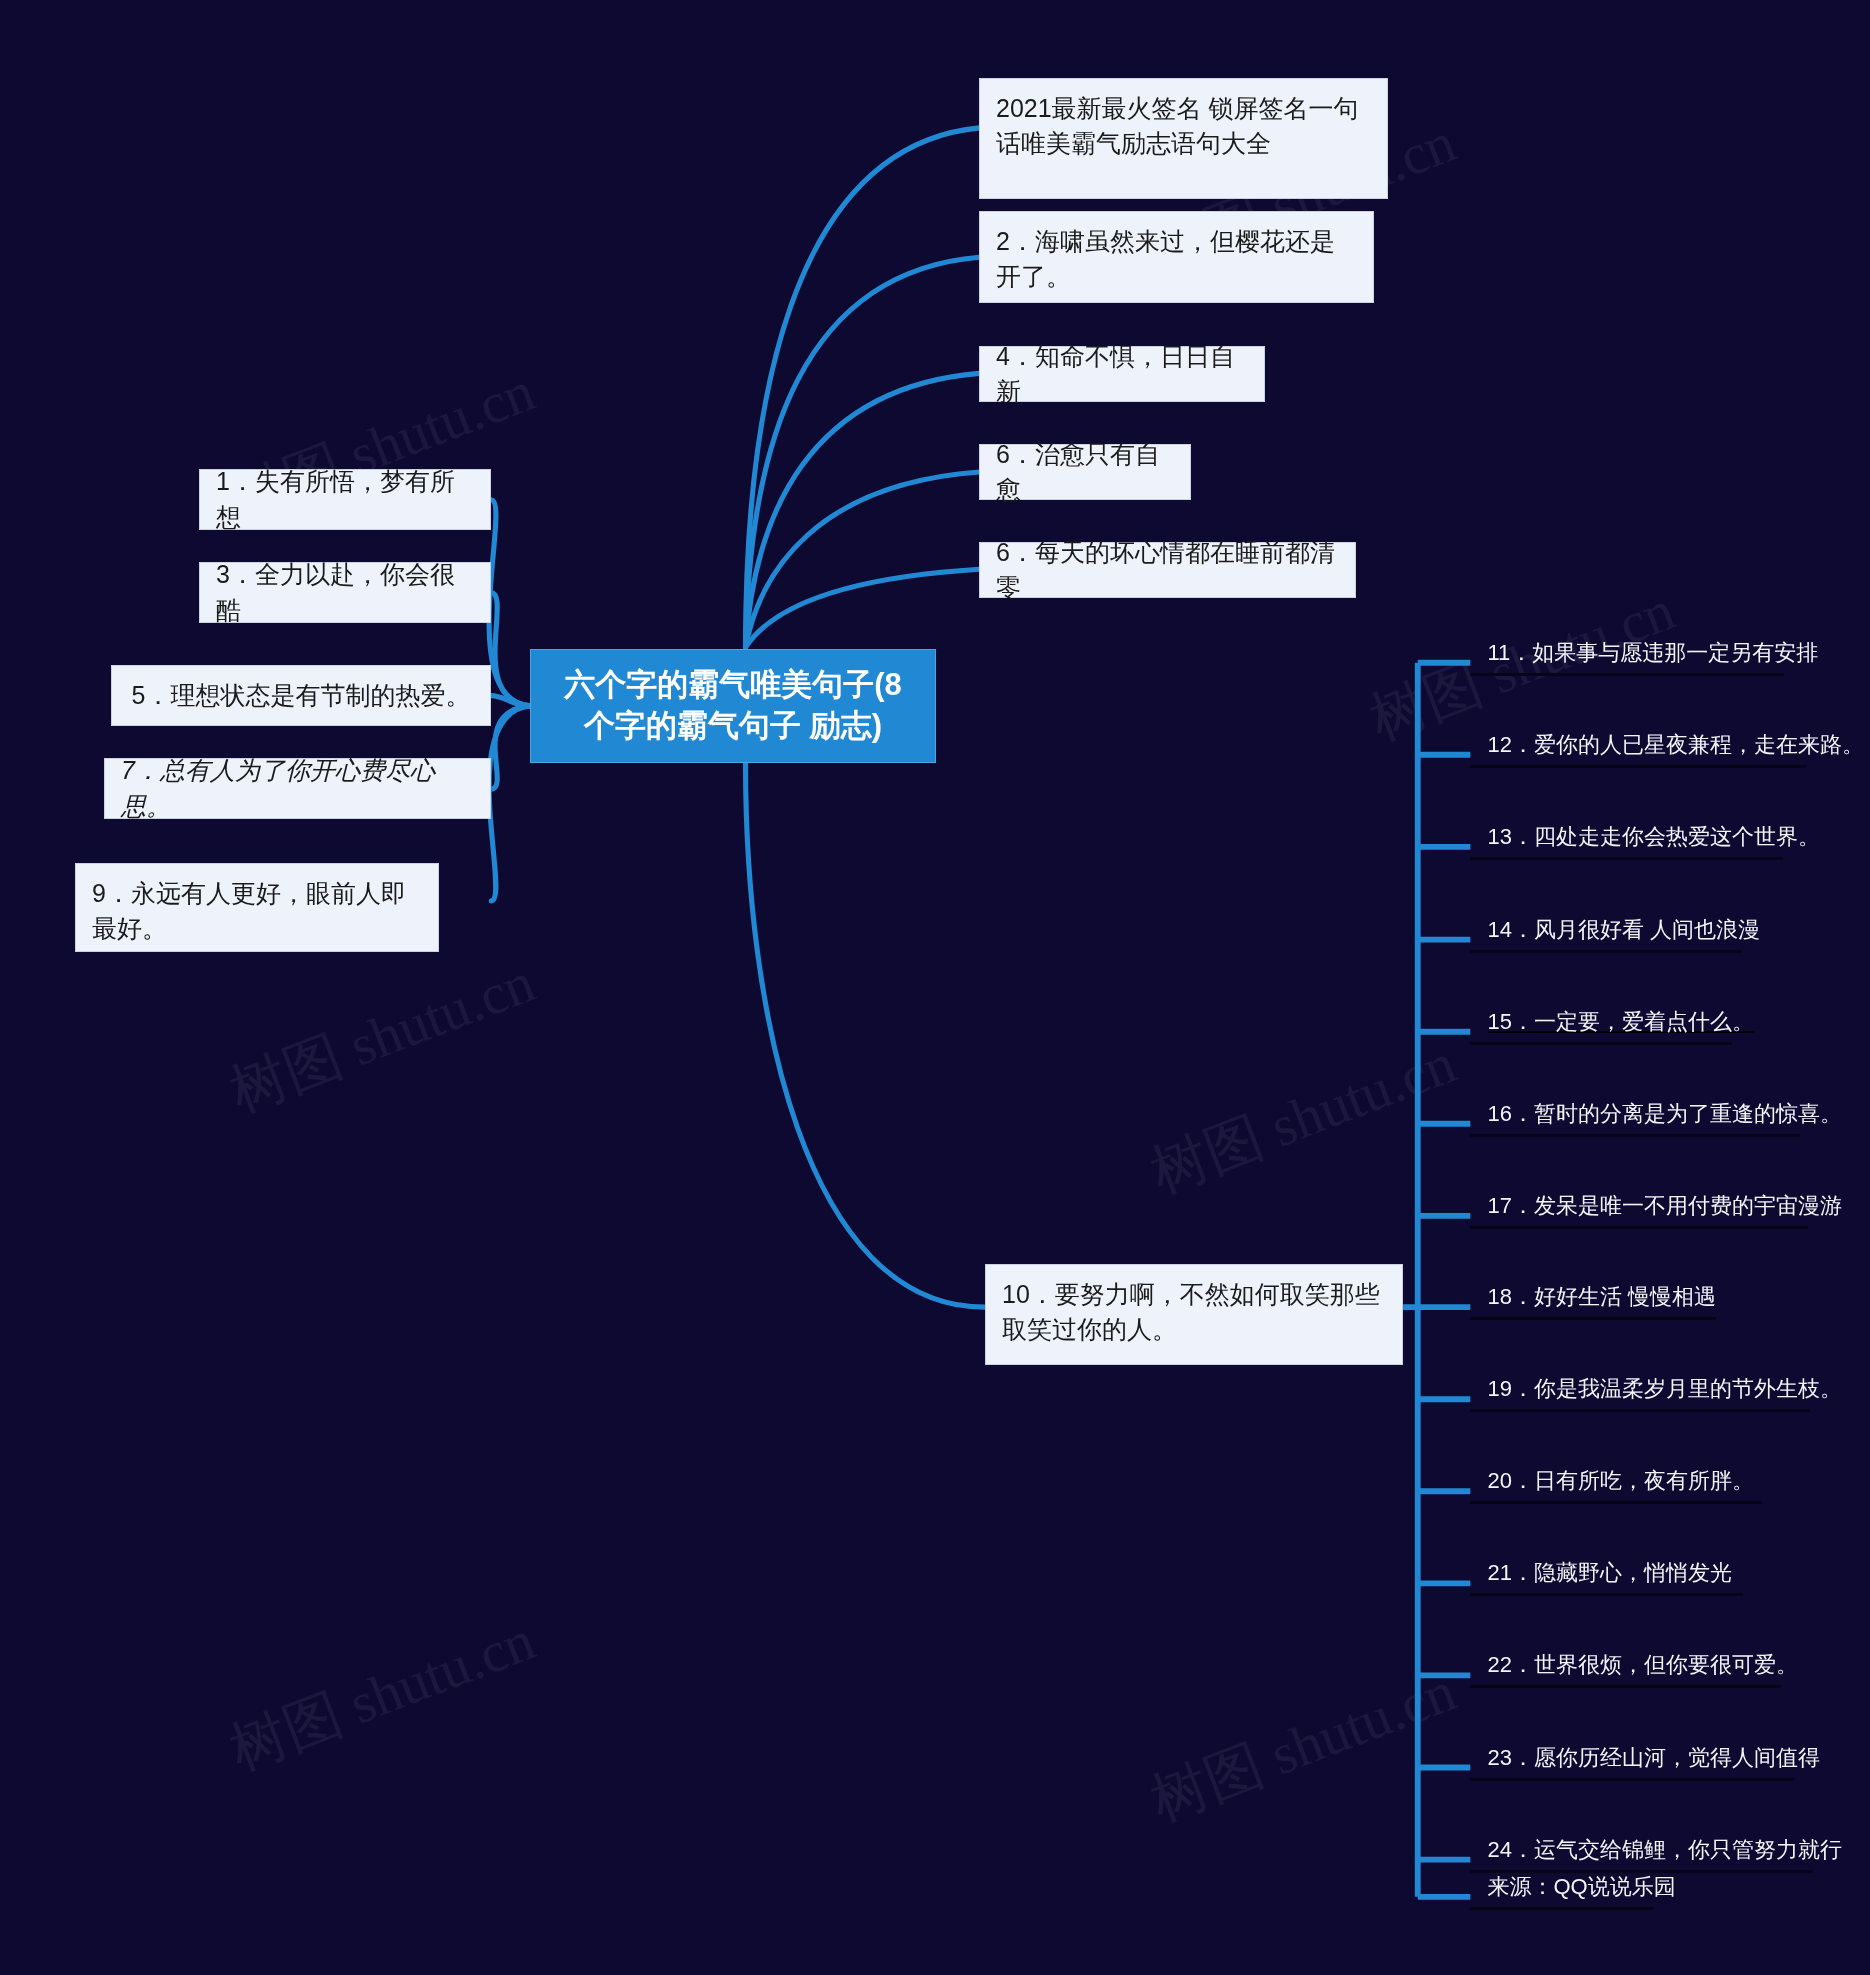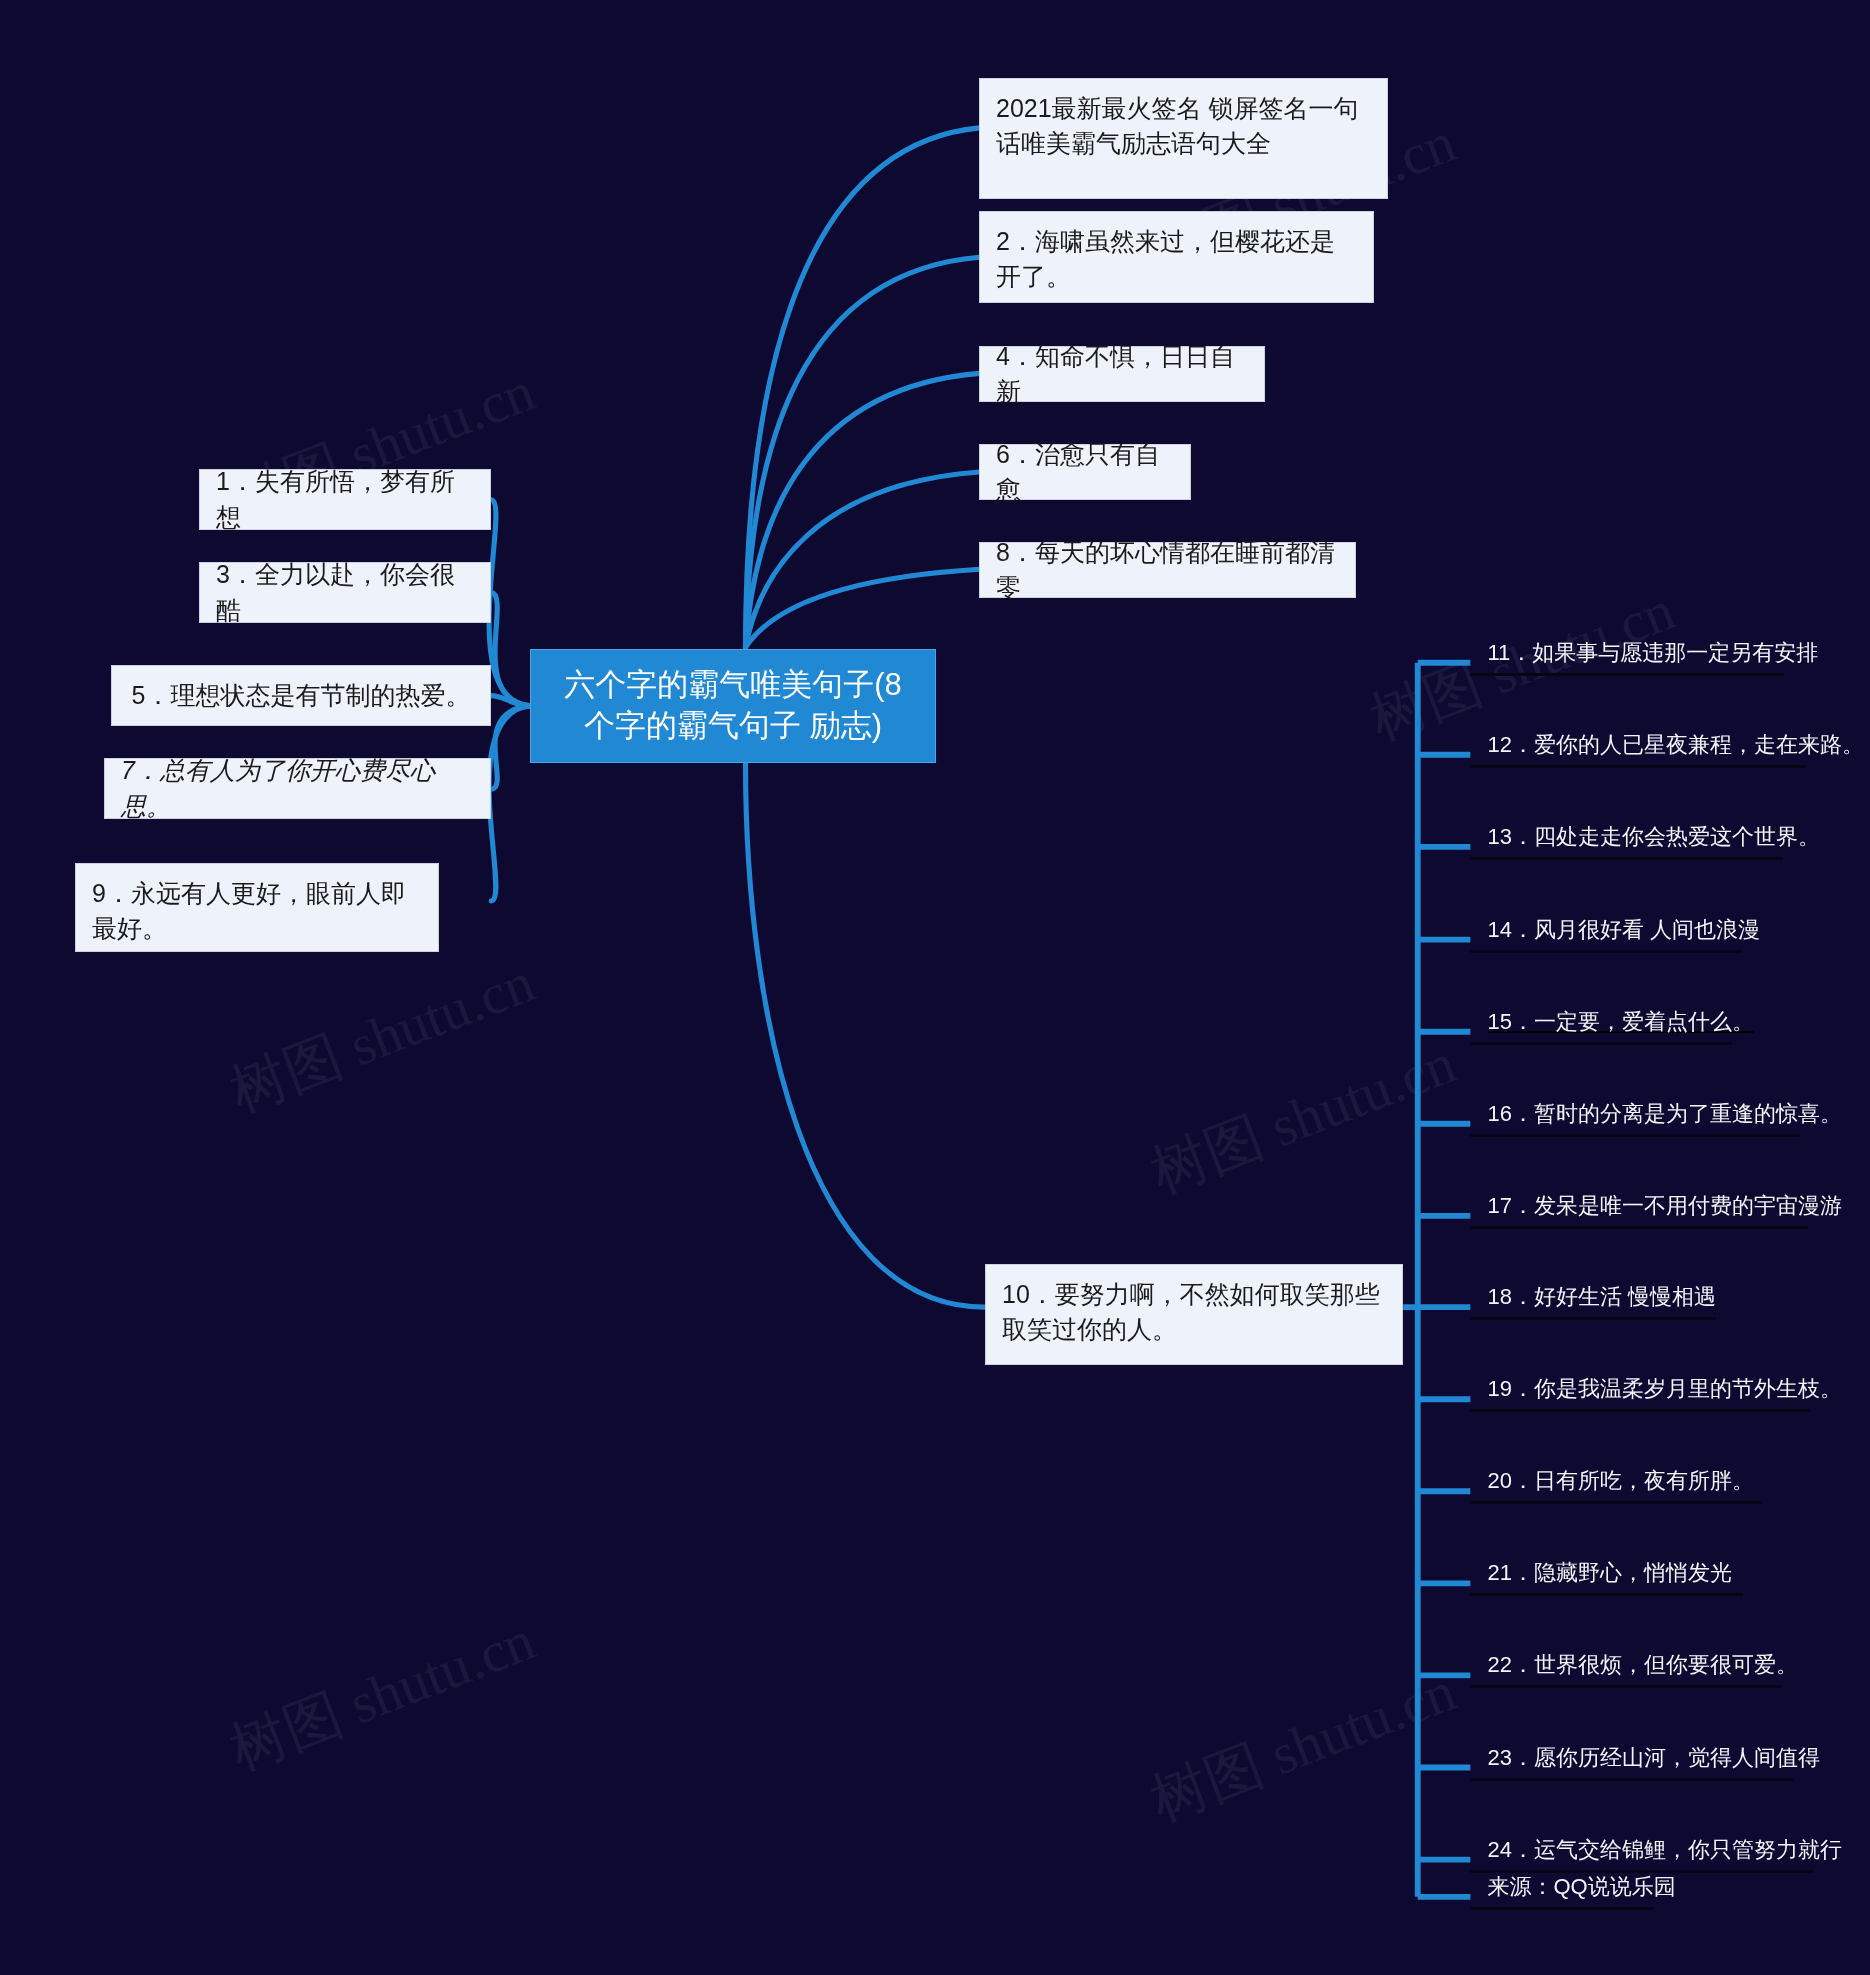--- a/index.html
+++ b/index.html
@@ -116,21 +116,21 @@
       <path d="M1940 1915 L2012 1915"></path>
       <path d="M1940 2041 L2012 2041"></path>
       <path d="M1940 2167 L2012 2167"></path>
       <path d="M1940 2293 L2012 2293"></path>
       <path d="M1940 2419 L2012 2419"></path>
       <path d="M1940 2545 L2012 2545"></path>
       <path d="M1940 2596 L2012 2596"></path>
     </g>
   </svg>
 
-  <div class="node root" style="left:530px;top:649px;width:406px;height:114px;display:flex;align-items:center;justify-content:center;">
+  <div class="node root" style="left:530px;top:649px;width:406px;height:114px;display:flex;align-items:center;justify-content:center;font-weight:bold;">
     <span>六个字的霸气唯美句子(8个字的霸气句子 励志)</span>
   </div>
 
   <div class="node box center-text" style="left:199px;top:469px;width:292px;height:61px;display:flex;align-items:center;justify-content:center;">
     <span>1．失有所悟，梦有所想</span>
   </div>
 
   <div class="node box center-text" style="left:199px;top:562px;width:292px;height:61px;display:flex;align-items:center;justify-content:center;">
     <span>3．全力以赴，你会很酷</span>
   </div>
@@ -157,21 +157,21 @@
 
   <div class="node box" style="left:979px;top:346px;width:286px;height:56px;display:flex;align-items:center;">
     <span>4．知命不惧，日日自新</span>
   </div>
 
   <div class="node box" style="left:979px;top:444px;width:212px;height:56px;display:flex;align-items:center;">
     <span>6．治愈只有自愈</span>
   </div>
 
   <div class="node box" style="left:979px;top:542px;width:377px;height:56px;display:flex;align-items:center;">
-    <span>8．每天的坏心情都在睡前都清零</span>
+    <span>6．每天的坏心情都在睡前都清零</span>
   </div>
 
   <div class="node box" style="left:985px;top:1264px;width:418px;height:101px;">
     <span>10．要努力啊，不然如何取笑那些取笑过你的人。</span>
   </div>
 
   <div class="listrow" style="left:1470px;top:625px;width:314px;">
     <span class="txt">11．如果事与愿违那一定另有安排</span>
     <span class="rule"></span>
   </div>

